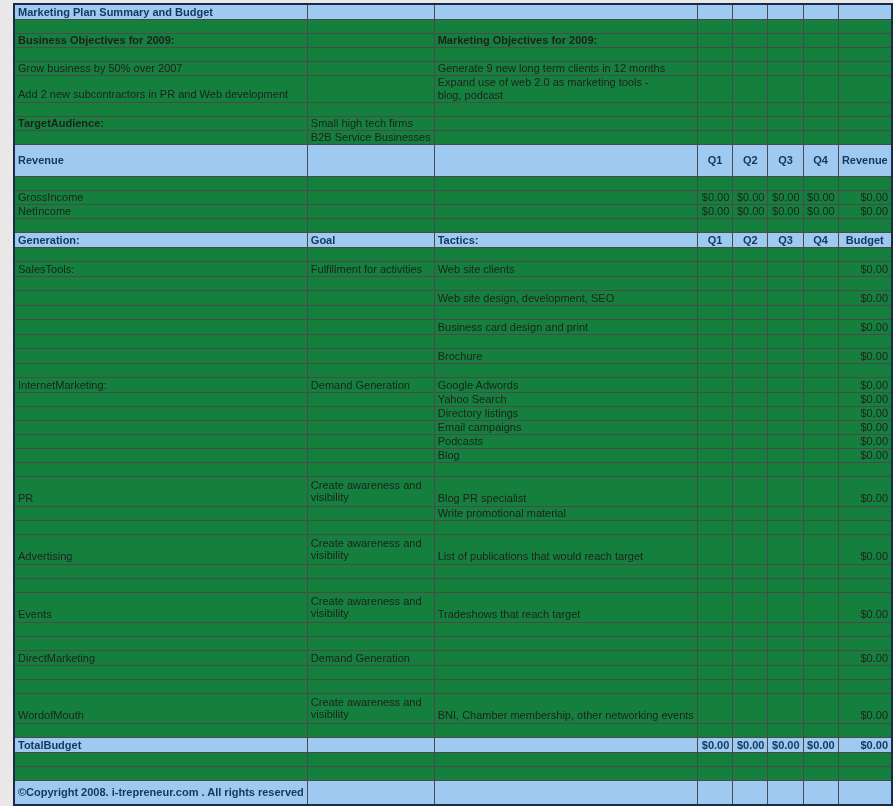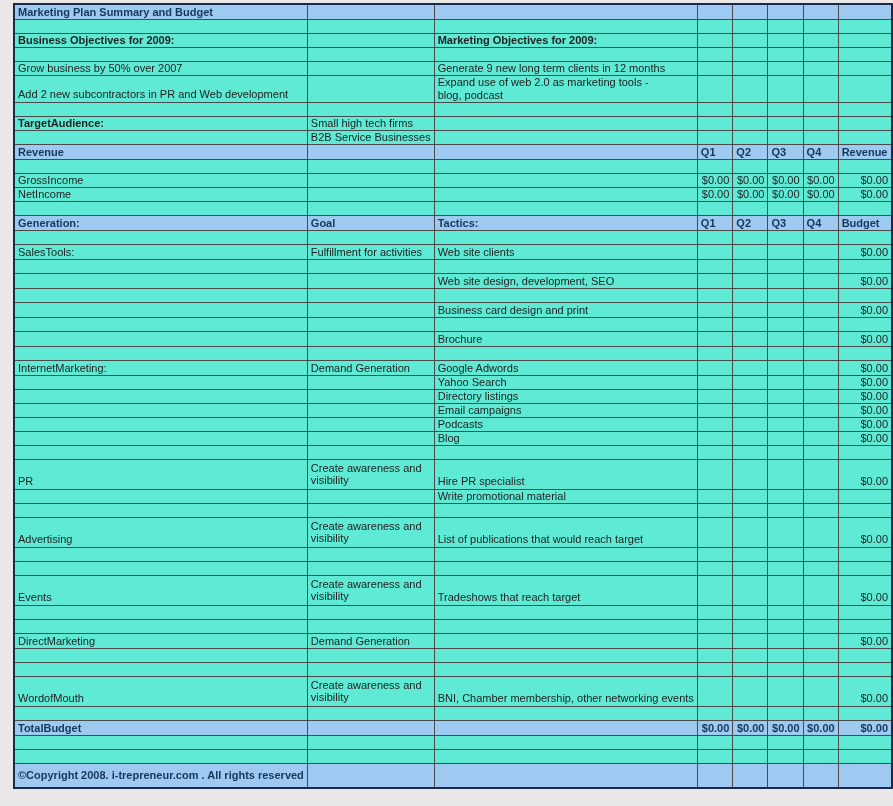--- a/index.html
+++ b/index.html
@@ -18,37 +18,37 @@
     font-family:"Liberation Sans", sans-serif;
     overflow:hidden;
   }
   .sheet-wrap{
     position:absolute;left:13px;top:3px;
   }
   table.sheet{
     border-collapse:collapse;
     table-layout:fixed;
     border:2px solid var(--outer);
-    background:#5eead4;
+    background:#15803d;
   }
   td{
     border:1px solid var(--grid);
     font-size:11px;
     line-height:12px;
     color:var(--ink);
     padding:0 3px;
     vertical-align:middle;
     white-space:nowrap;
     overflow:hidden;
   }
   tr.band td{background:var(--band);}
   td.bold{font-weight:bold;}
   td.navy{color:var(--navy);}
   td.ar{text-align:right;}
-  td.ac{}
+  td.ac{text-align:center;}
   td.vb{vertical-align:bottom;padding-bottom:2px;}
   td.ml{white-space:pre-line;line-height:12.5px;}
 </style>
 </head>
 <body>
 
 <div class="sheet-wrap">
   <table class="sheet">
     <colgroup>
         <col style="width: 265px;">
@@ -145,21 +145,21 @@
         <tr style="height: 14px;">
           <td></td>
           <td>B2B Service Businesses</td>
           <td></td>
           <td></td>
           <td></td>
           <td></td>
           <td></td>
           <td></td>
         </tr>
-        <tr class="band" style="height: 15px;">
+        <tr class="band" style="height: 32px;">
           <td class="bold navy">Revenue</td>
           <td></td>
           <td></td>
           <td class="bold navy ac">Q1</td>
           <td class="bold navy ac">Q2</td>
           <td class="bold navy ac">Q3</td>
           <td class="bold navy ac">Q4</td>
           <td class="bold navy ac">Revenue</td>
         </tr>
         <tr style="height: 14px;">
@@ -369,21 +369,21 @@
           <td></td>
           <td></td>
           <td></td>
           <td></td>
           <td></td>
         </tr>
         <tr style="height: 30px;">
           <td class="vb">PR</td>
           <td class="ml">Create awareness and
 visibility</td>
-          <td class="vb">Hire PR specialist</td>
+          <td class="vb">Blog PR specialist</td>
           <td></td>
           <td></td>
           <td></td>
           <td></td>
           <td class="ar vb">$0.00</td>
         </tr>
         <tr style="height: 14px; padding-left: 33px;">
           <td></td>
           <td></td>
           <td>Write promotional material</td>

